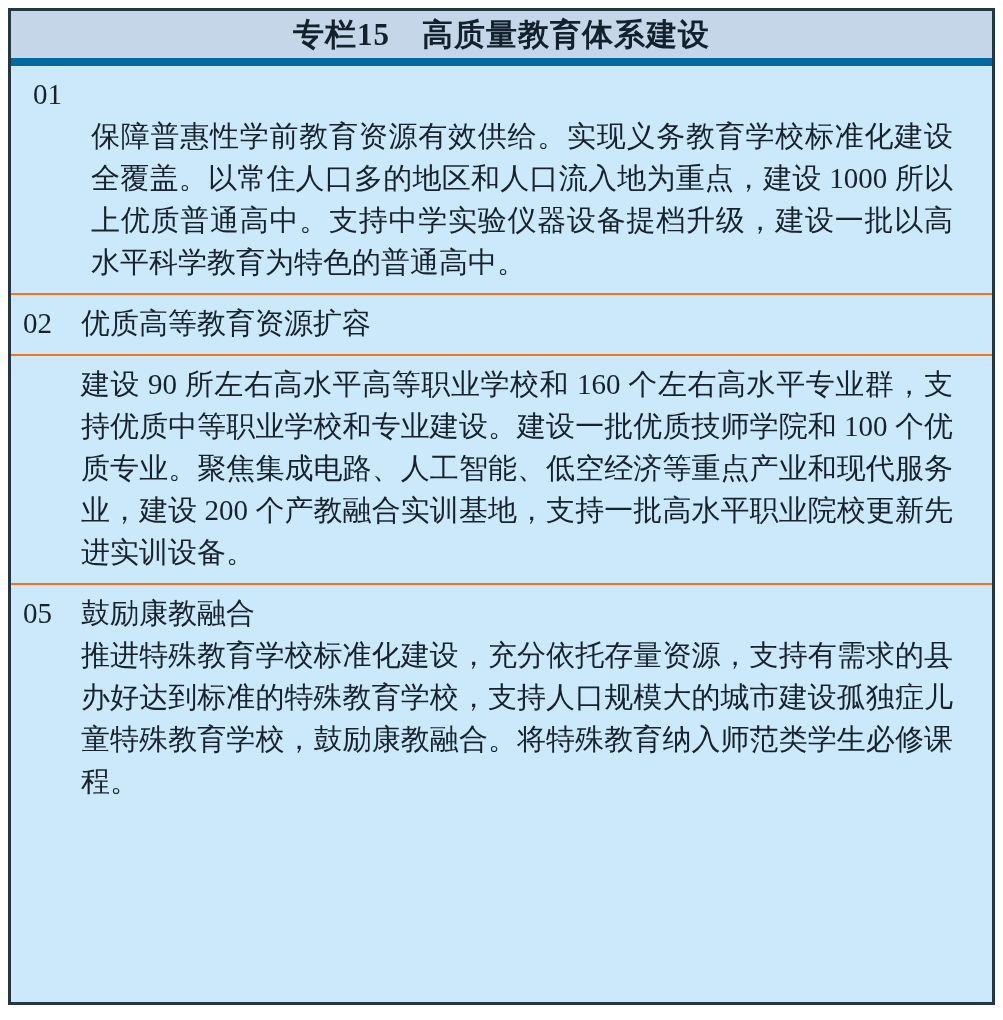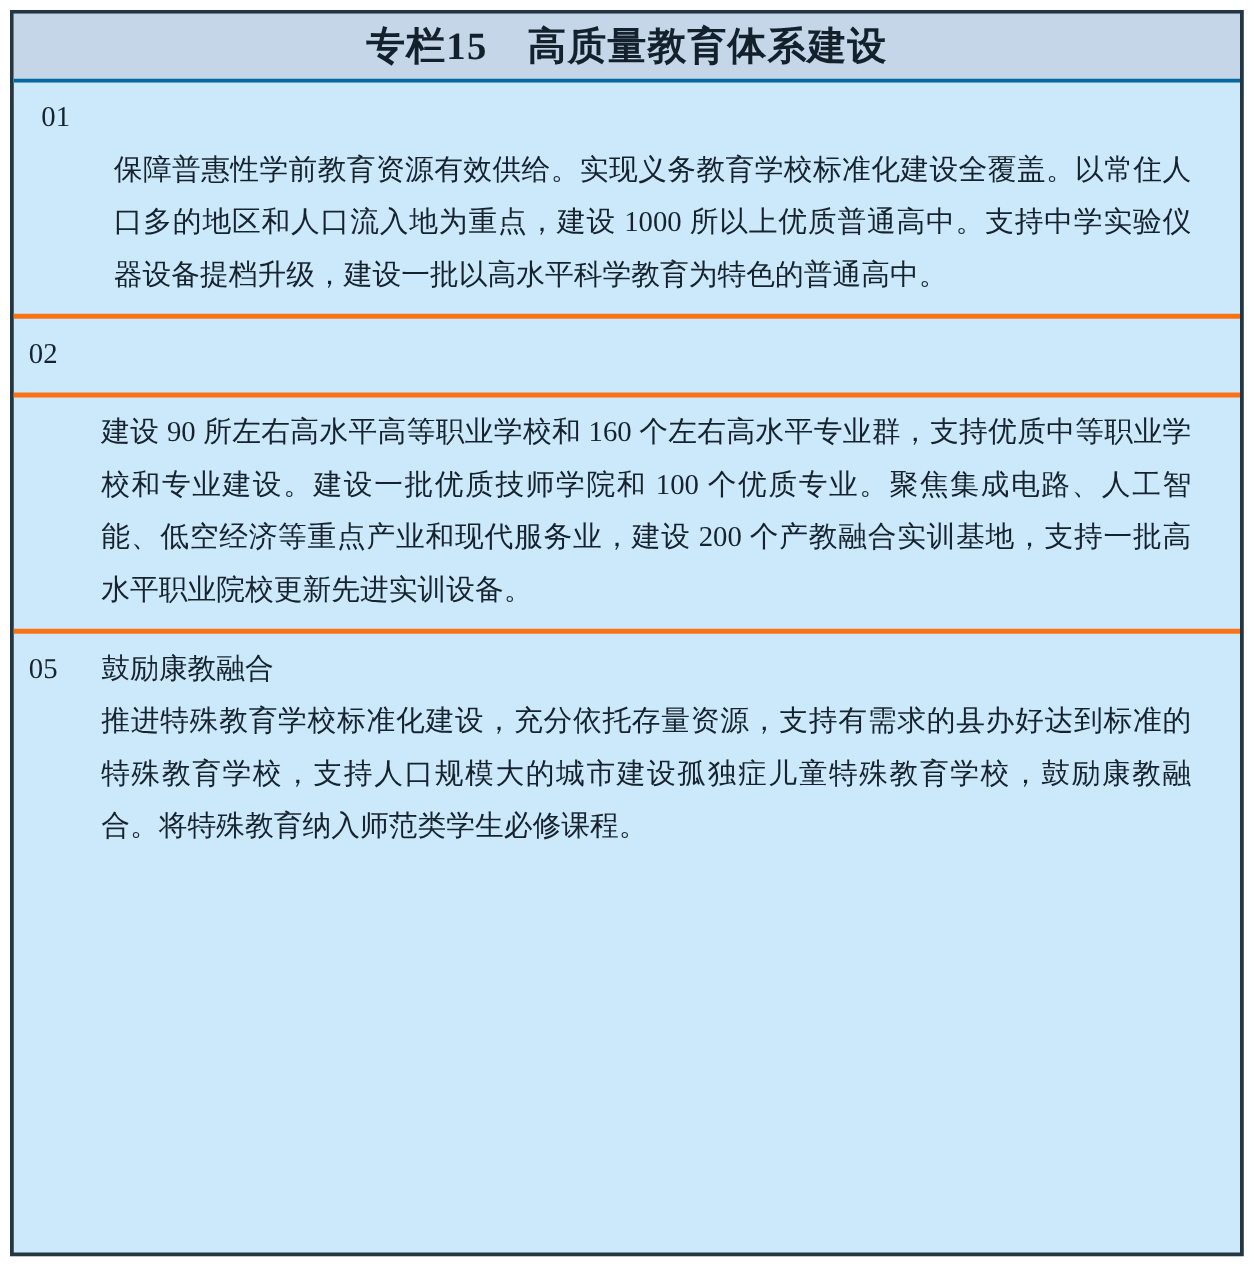--- a/index.html
+++ b/index.html
@@ -22,40 +22,40 @@
     width: 987px;
     height: 997px;
     box-sizing: border-box;
     border: 3px solid #233642;
     background: #cce9fb;
   }
   .panel-header {
     box-sizing: border-box;
     height: 55px;
     background: #c6d6e9;
-    border-bottom: 3px solid #0369a1;
+    border-bottom: 8px solid #0369a1;
     display: flex;
     align-items: center;
     justify-content: center;
     font-size: 31px;
     font-weight: bold;
     letter-spacing: 1px;
     color: #13212d;
   }
   .panel-body {
     color: #16232e;
   }
   .section {
     box-sizing: border-box;
     padding: 7px 32px 10px 22px;
-    font-size: 23px;
+    font-size: 29px;
     line-height: 42px;
   }
   .section + .section {
-    border-top: 4px solid #f97316;
+    border-top: 2px solid #f97316;
     padding-left: 12px;
   }
   .section-heading {
     display: flex;
     align-items: baseline;
   }
   .sec-num {
     flex: 0 0 58px;
     color: #16232e;
   }
@@ -78,20 +78,21 @@
   <section class="section">
     <div class="section-heading">
       <span class="sec-num">01</span>
     </div>
     <p class="sec-text">保障普惠性学前教育资源有效供给。实现义务教育学校标准化建设全覆盖。以常住人口多的地区和人口流入地为重点，建设 1000 所以上优质普通高中。支持中学实验仪器设备提档升级，建设一批以高水平科学教育为特色的普通高中。</p>
   </section>
 
   <section class="section">
     <div class="section-heading">
       <span class="sec-num">02</span>
+      <span class="sec-title">优质高等教育资源扩容</span>
     </div>
   </section>
 
   <section class="section">
     <p class="sec-text">建设 90 所左右高水平高等职业学校和 160 个左右高水平专业群，支持优质中等职业学校和专业建设。建设一批优质技师学院和 100 个优质专业。聚焦集成电路、人工智能、低空经济等重点产业和现代服务业，建设 200 个产教融合实训基地，支持一批高水平职业院校更新先进实训设备。</p>
   </section>
 
   <section class="section">
     <div class="section-heading">
       <span class="sec-num">05</span>

